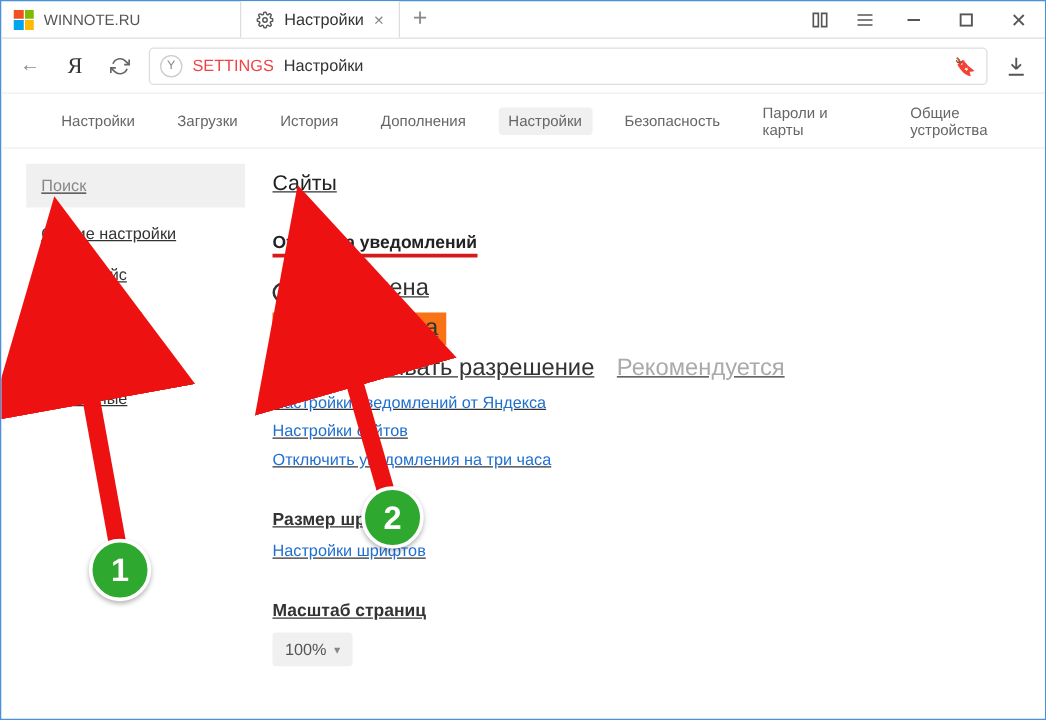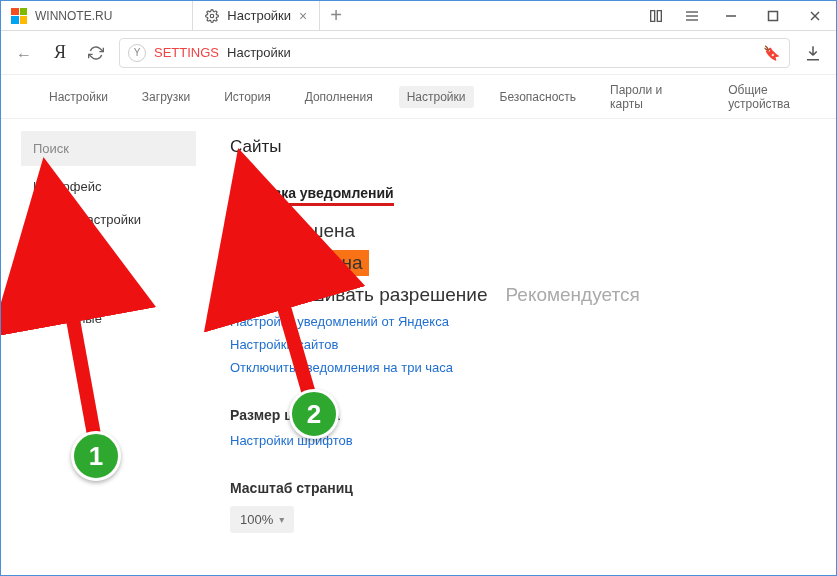--- a/index.html
+++ b/index.html
@@ -30,21 +30,21 @@
   .omni-spacer { flex: 1; }
   .omni-bm { color: #ccc; font-size: 14px; }
   .dl-btn { color: #666; }
   
   
   .topnav { height: 44px; display: flex; align-items: center; gap: 18px; padding-left: 40px; border-bottom: 1px solid #eee; font-size: 12px; }
   .topnav-item { color: #666; padding: 4px 8px; }
   .topnav-item.active { background: #f0f0f0; border-radius: 3px; }
   
   
-  .main { display: flex; padding: 12px 20px; gap: 24px; }
+  .main { display: flex; padding: 12px 20px; gap: 12px; text-decoration: underline; }
   .sidebar { width: 175px; }
   .search-box { background: #f0f0f0; padding: 10px 12px; color: #888; font-size: 13px; margin-bottom: 4px; }
   .side-item { padding: 9px 12px; font-size: 13px; color: #333; }
   .side-item.hl { background: #fff27a; display: inline-block; padding: 2px 4px; margin: 7px 12px; }
   .side-wrap { padding: 0; }
   
   .content { flex: 1; padding-left: 10px; }
   .section-title { font-size: 17px; color: #222; margin-bottom: 28px; padding-top: 6px; }
   .subsection { font-weight: bold; font-size: 14px; color: #222; border-bottom: 3px solid #d61a1a; display: inline-block; padding-bottom: 2px; margin-bottom: 14px; }
   .radio-row { display: flex; align-items: flex-end; gap: 10px; margin-bottom: 8px; font-size: 19px; }
@@ -145,22 +145,22 @@
   <span class="topnav-item">Дополнения</span>
   <span class="topnav-item active">Настройки</span>
   <span class="topnav-item">Безопасность</span>
   <span class="topnav-item">Пароли и карты</span>
   <span class="topnav-item">Общие устройства</span>
 </div>
 
 <div class="main">
   <div class="sidebar">
     <div class="search-box">Поиск</div>
+    <div class="side-item">Общие настройки</div>
     <div class="side-item">Интерфейс</div>
-    <div class="side-item">Общие настройки</div>
     <div class="side-item">Инструменты</div>
     <div class="side-wrap"><span class="side-item hl">Сайты</span></div>
     <div class="side-item">Системные</div>
   </div>
 
   <div class="content">
     <div class="section-title">Сайты</div>
 
     <div><span class="subsection">Отправка уведомлений</span></div>
 

